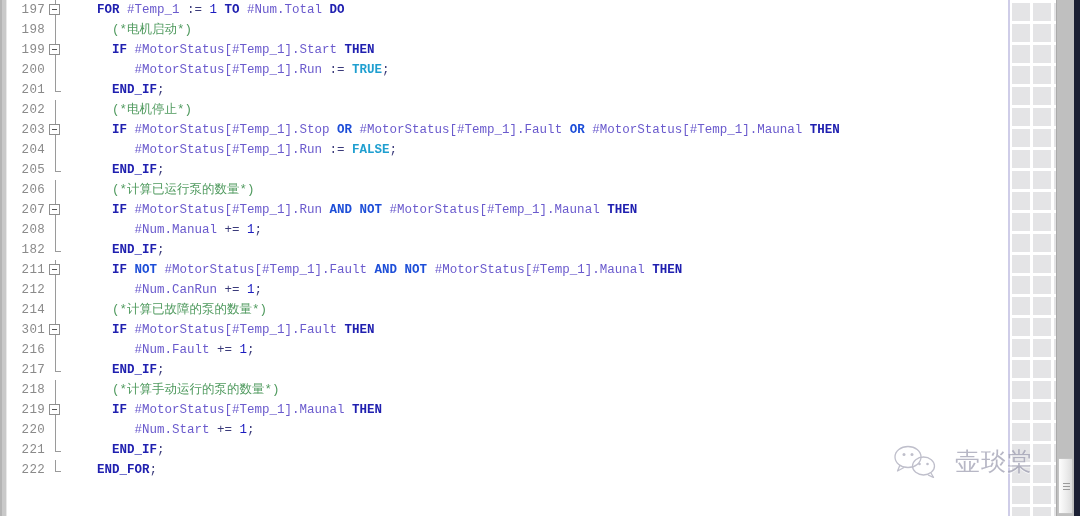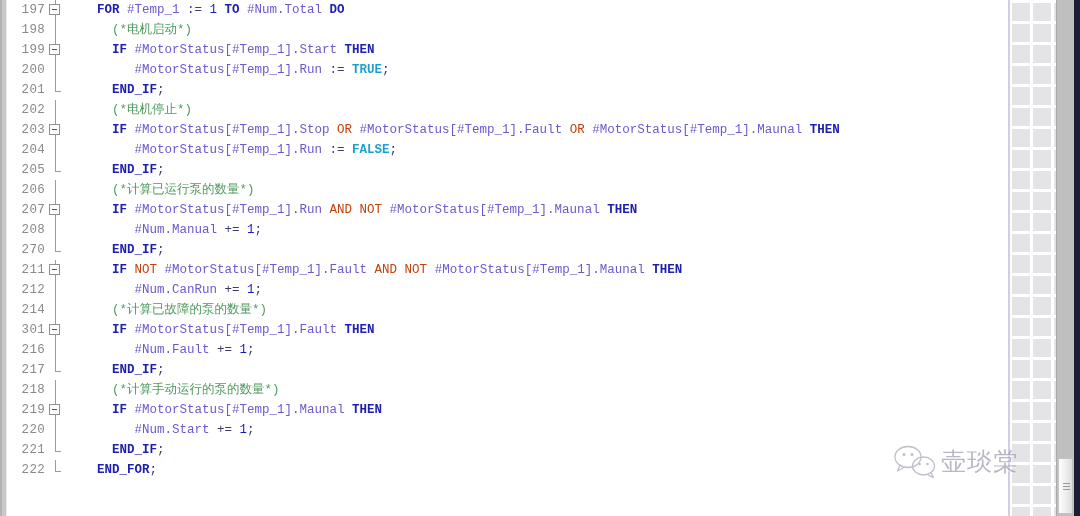--- a/index.html
+++ b/index.html
@@ -110,21 +110,21 @@
     position: absolute;
     left: 0; top: 11px;
     width: 6px; height: 1px;
     background: #9a9a9a;
   }
 
   .code-text { display: inline-block; vertical-align: top; }
 
   
   .kw   { color: #2020b0; font-weight: bold; }  
-  .op   { color: #c2410c; font-weight: normal; }  
+  .op   { color: #1d4ed8; font-weight: bold; }  
   .var  { color: #6a5acd; }                     
   .lit  { color: #1f9fd0; font-weight: bold; }  
   .num  { color: #1b1bc0; }
   .pun  { color: #3a3a7a; }
   .cmt  { color: #4f9a5e; }
 
   
   .grid-panel {
     position: absolute;
     left: 1008px; top: 0;
@@ -180,21 +180,21 @@
     width: 6px; height: 516px;
     background: #1b1f33;
   }
 
   
   .watermark {
     position: absolute;
     left: 893px; top: 444px;
     display: flex;
     align-items: center;
-    gap: 4px;
+    gap: 18px;
     opacity: 0.72;
     pointer-events: none;
   }
   .wm-text {
     font-family: "DejaVu Sans", "Liberation Sans", sans-serif;
     font-size: 25px;
     color: #9c9cb0;
     letter-spacing: 1px;
     text-shadow: 0 1px 0 rgba(255,255,255,0.9);
   }
@@ -215,21 +215,21 @@
       <div class="code-line"><span class="ln">199</span><span class="fold has-box"><span class="stub-top"></span><span class="boxed"></span><span class="stub-bot"></span></span><span class="code-text"><span>      </span><span class="kw">IF </span><span class="var">#MotorStatus[#Temp_1].Start</span><span class="kw"> THEN</span></span></div>
       <div class="code-line"><span class="ln">200</span><span class="fold"><span class="vline"></span></span><span class="code-text"><span>         </span><span class="var">#MotorStatus[#Temp_1].Run</span><span class="pun"> := </span><span class="lit">TRUE</span><span class="pun">;</span></span></div>
       <div class="code-line"><span class="ln">201</span><span class="fold"><span class="elbow"></span></span><span class="code-text"><span>      </span><span class="kw">END_IF</span><span class="pun">;</span></span></div>
       <div class="code-line"><span class="ln">202</span><span class="fold"><span class="vline"></span></span><span class="code-text"><span>      </span><span class="cmt">(*电机停止*)</span></span></div>
       <div class="code-line"><span class="ln">203</span><span class="fold has-box"><span class="stub-top"></span><span class="boxed"></span><span class="stub-bot"></span></span><span class="code-text"><span>      </span><span class="kw">IF </span><span class="var">#MotorStatus[#Temp_1].Stop</span><span class="op"> OR </span><span class="var">#MotorStatus[#Temp_1].Fault</span><span class="op"> OR </span><span class="var">#MotorStatus[#Temp_1].Maunal</span><span class="kw"> THEN</span></span></div>
       <div class="code-line"><span class="ln">204</span><span class="fold"><span class="vline"></span></span><span class="code-text"><span>         </span><span class="var">#MotorStatus[#Temp_1].Run</span><span class="pun"> := </span><span class="lit">FALSE</span><span class="pun">;</span></span></div>
       <div class="code-line"><span class="ln">205</span><span class="fold"><span class="elbow"></span></span><span class="code-text"><span>      </span><span class="kw">END_IF</span><span class="pun">;</span></span></div>
       <div class="code-line"><span class="ln">206</span><span class="fold"><span class="vline"></span></span><span class="code-text"><span>      </span><span class="cmt">(*计算已运行泵的数量*)</span></span></div>
       <div class="code-line"><span class="ln">207</span><span class="fold has-box"><span class="stub-top"></span><span class="boxed"></span><span class="stub-bot"></span></span><span class="code-text"><span>      </span><span class="kw">IF </span><span class="var">#MotorStatus[#Temp_1].Run</span><span class="op"> AND </span><span class="op">NOT </span><span class="var">#MotorStatus[#Temp_1].Maunal</span><span class="kw"> THEN</span></span></div>
       <div class="code-line"><span class="ln">208</span><span class="fold"><span class="vline"></span></span><span class="code-text"><span>         </span><span class="var">#Num.Manual</span><span class="pun"> += </span><span class="num">1</span><span class="pun">;</span></span></div>
-      <div class="code-line"><span class="ln">270</span><span class="fold"><span class="elbow"></span></span><span class="code-text"><span>      </span><span class="kw">END_IF</span><span class="pun">;</span></span></div>
+      <div class="code-line"><span class="ln">182</span><span class="fold"><span class="elbow"></span></span><span class="code-text"><span>      </span><span class="kw">END_IF</span><span class="pun">;</span></span></div>
       <div class="code-line"><span class="ln">211</span><span class="fold has-box"><span class="stub-top"></span><span class="boxed"></span><span class="stub-bot"></span></span><span class="code-text"><span>      </span><span class="kw">IF </span><span class="op">NOT </span><span class="var">#MotorStatus[#Temp_1].Fault</span><span class="op"> AND </span><span class="op">NOT </span><span class="var">#MotorStatus[#Temp_1].Maunal</span><span class="kw"> THEN</span></span></div>
       <div class="code-line"><span class="ln">212</span><span class="fold"><span class="vline"></span></span><span class="code-text"><span>         </span><span class="var">#Num.CanRun</span><span class="pun"> += </span><span class="num">1</span><span class="pun">;</span></span></div>
       <div class="code-line"><span class="ln">214</span><span class="fold"><span class="vline"></span></span><span class="code-text"><span>      </span><span class="cmt">(*计算已故障的泵的数量*)</span></span></div>
       <div class="code-line"><span class="ln">301</span><span class="fold has-box"><span class="stub-top"></span><span class="boxed"></span><span class="stub-bot"></span></span><span class="code-text"><span>      </span><span class="kw">IF </span><span class="var">#MotorStatus[#Temp_1].Fault</span><span class="kw"> THEN</span></span></div>
       <div class="code-line"><span class="ln">216</span><span class="fold"><span class="vline"></span></span><span class="code-text"><span>         </span><span class="var">#Num.Fault</span><span class="pun"> += </span><span class="num">1</span><span class="pun">;</span></span></div>
       <div class="code-line"><span class="ln">217</span><span class="fold"><span class="elbow"></span></span><span class="code-text"><span>      </span><span class="kw">END_IF</span><span class="pun">;</span></span></div>
       <div class="code-line"><span class="ln">218</span><span class="fold"><span class="vline"></span></span><span class="code-text"><span>      </span><span class="cmt">(*计算手动运行的泵的数量*)</span></span></div>
       <div class="code-line"><span class="ln">219</span><span class="fold has-box"><span class="stub-top"></span><span class="boxed"></span><span class="stub-bot"></span></span><span class="code-text"><span>      </span><span class="kw">IF </span><span class="var">#MotorStatus[#Temp_1].Maunal</span><span class="kw"> THEN</span></span></div>
       <div class="code-line"><span class="ln">220</span><span class="fold"><span class="vline"></span></span><span class="code-text"><span>         </span><span class="var">#Num.Start</span><span class="pun"> += </span><span class="num">1</span><span class="pun">;</span></span></div>
       <div class="code-line"><span class="ln">221</span><span class="fold"><span class="elbow"></span></span><span class="code-text"><span>      </span><span class="kw">END_IF</span><span class="pun">;</span></span></div>

